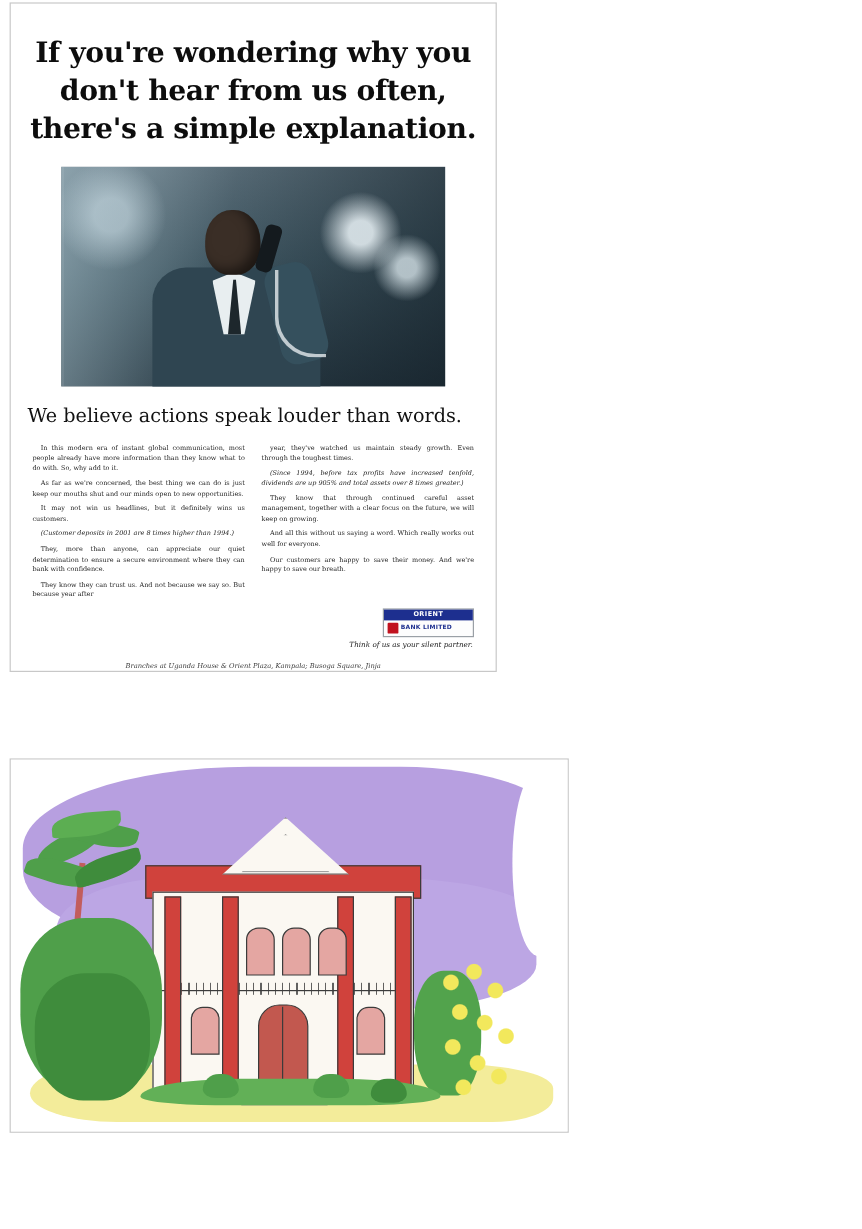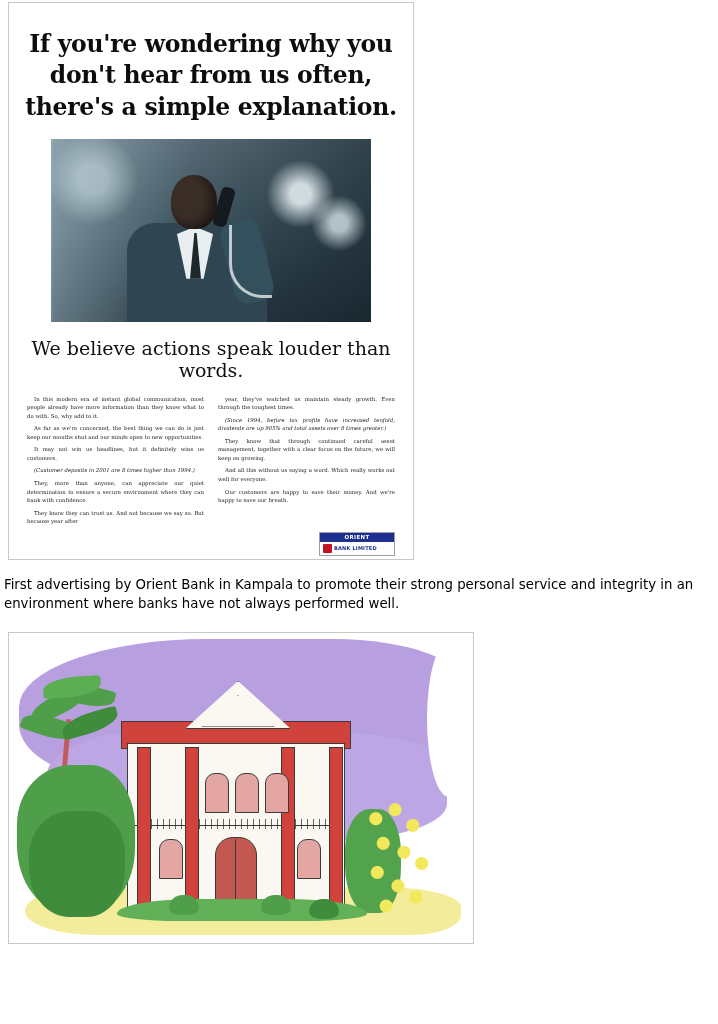--- a/index.html
+++ b/index.html
@@ -123,22 +123,22 @@
   .ad-photo .phone-cord {
     position: absolute;
     left: 178px; top: 86px;
     width: 40px; height: 70px;
     border-left: 3px solid rgba(240,245,247,.75);
     border-bottom: 3px solid rgba(240,245,247,.75);
     border-radius: 0 0 0 34px;
   }
   .ad-subhead {
     font-family: "DejaVu Serif", serif;
-    font-size: 19px;
-    text-align: center;
+    font-size: 16px;
+    text-align: left;
     margin-top: 15px;
     color: #111111;
   }
   .ad-body {
     display: flex;
     gap: 14px;
     margin-top: 14px;
     padding: 0 4px;
   }
   .ad-col {
@@ -473,21 +473,20 @@
             <span class="lg-txt">BANK LIMITED</span>
           </div>
         </div>
       </div>
 
       <div class="ad-tag">Think of us as your silent partner.</div>
       <div class="ad-footer">Branches at Uganda House &amp; Orient Plaza, Kampala; Busoga Square, Jinja</div>
     </div>
   </div>
 
-  <div class="caption" id="caption-1">First advertising by Orient Bank in Kampala to promote their strong personal service and integrity in an environment where banks have not always performed well.</div>
 
   <div class="art-figure">
     <div class="art-canvas">
       <div class="art-purple"></div>
       <div class="art-purple2"></div>
       <div class="art-whiteright"></div>
       <div class="art-sand"></div>
 
       <div class="bld-roof"></div>
       <div class="bld-ped"></div>

